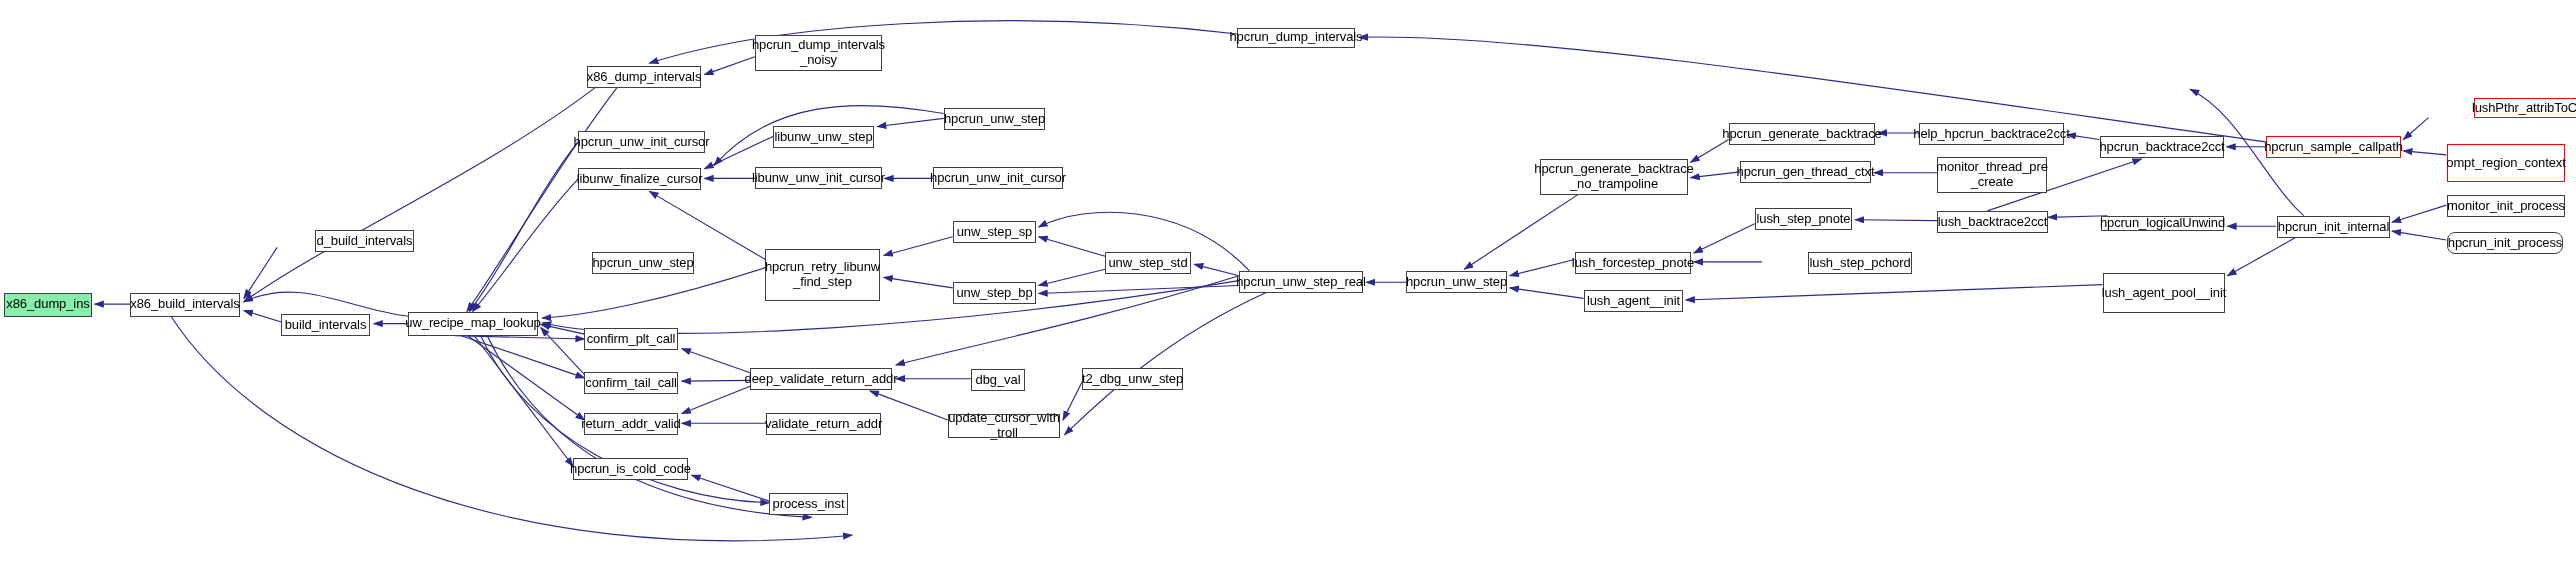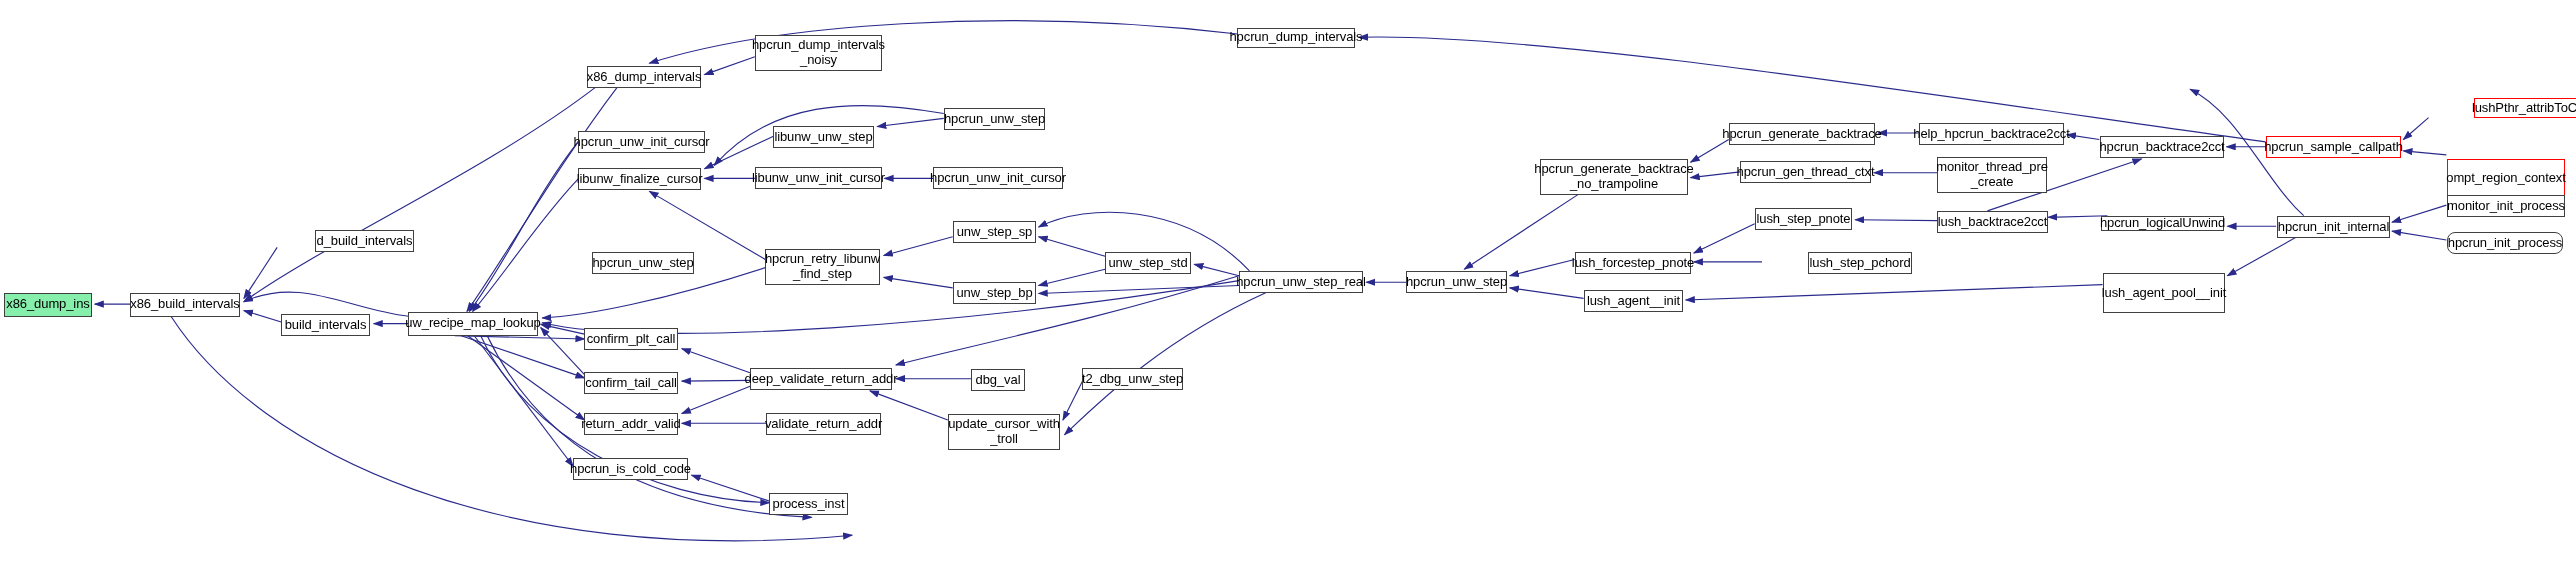--- a/index.html
+++ b/index.html
@@ -106,21 +106,21 @@
       <div class="node" style="left: 755px; top: 35px; width: 127px; height: 36px;"><span>hpcrun_dump_intervals
 _noisy</span></div>
       <div class="node" style="left: 1237px; top: 27.6px; width: 118px; height: 20px;"><span>hpcrun_dump_intervals</span></div>
       <div class="node" style="left: 578px; top: 131px; width: 127px; height: 22px;"><span>hpcrun_unw_init_cursor</span></div>
       <div class="node" style="left: 578px; top: 168px; width: 123px; height: 22px;"><span>libunw_finalize_cursor</span></div>
       <div class="node" style="left: 773px; top: 126px; width: 101px; height: 22px;"><span>libunw_unw_step</span></div>
       <div class="node" style="left: 755px; top: 167px; width: 127px; height: 22px;"><span>libunw_unw_init_cursor</span></div>
       <div class="node" style="left: 944px; top: 108px; width: 101px; height: 22px;"><span>hpcrun_unw_step</span></div>
       <div class="node" style="left: 933px; top: 167px; width: 130px; height: 22px;"><span>hpcrun_unw_init_cursor</span></div>
       <div class="node" style="left: 592px; top: 252px; width: 102px; height: 22px;"><span>hpcrun_unw_step</span></div>
-      <div class="node" style="left: 765px; top: 249px; width: 115px; height: 36px;"><span>hpcrun_retry_libunw
+      <div class="node" style="left: 765px; top: 249px; width: 115px; height: 52px;"><span>hpcrun_retry_libunw
 _find_step</span></div>
       <div class="node" style="left: 953px; top: 221px; width: 83px; height: 22px;"><span>unw_step_sp</span></div>
       <div class="node" style="left: 953px; top: 282px; width: 83px; height: 22px;"><span>unw_step_bp</span></div>
       <div class="node" style="left: 1105px; top: 252px; width: 86px; height: 22px;"><span>unw_step_std</span></div>
       <div class="node" style="left: 1239px; top: 271px; width: 124px; height: 22px;"><span>hpcrun_unw_step_real</span></div>
       <div class="node" style="left: 1406px; top: 271px; width: 101px; height: 22px;"><span>hpcrun_unw_step</span></div>
       <div class="node" style="left: 1540px; top: 159px; width: 148px; height: 36px;"><span>hpcrun_generate_backtrace
 _no_trampoline</span></div>
       <div class="node" style="left: 1729px; top: 123px; width: 146px; height: 22px;"><span>hpcrun_generate_backtrace</span></div>
       <div class="node" style="left: 1740px; top: 161px; width: 131px; height: 22px;"><span>hpcrun_gen_thread_ctxt</span></div>
@@ -128,32 +128,32 @@
       <div class="node" style="left: 1937px; top: 157px; width: 110px; height: 36px;"><span>monitor_thread_pre
 _create</span></div>
       <div class="node" style="left: 1755px; top: 208px; width: 97px; height: 22px;"><span>lush_step_pnote</span></div>
       <div class="node" style="left: 1937px; top: 211px; width: 111px; height: 22px;"><span>lush_backtrace2cct</span></div>
       <div class="node" style="left: 1575px; top: 252px; width: 116px; height: 22px;"><span>lush_forcestep_pnote</span></div>
       <div class="node" style="left: 1762px; top: 252px; width: 104px; height: 22px; margin-left: 46px;"><span>lush_step_pchord</span></div>
       <div class="node" style="left: 1584px; top: 290px; width: 99px; height: 22px;"><span>lush_agent__init</span></div>
       <div class="node" style="left: 2100px; top: 136px; width: 124px; height: 22px;"><span>hpcrun_backtrace2cct</span></div>
       <div class="node highlight" style="left: 2266px; top: 136px; width: 135px; height: 22px;"><span>hpcrun_sample_callpath</span></div>
       <div class="node highlight" style="left: 2429px; top: 98px; width: 140px; height: 20px; margin-left: 45px;"><span>lushPthr_attribToCallPath</span></div>
-      <div class="node highlight" style="left: 2447px; top: 144px; width: 118px; height: 38px; margin-top: 15px;"><span>ompt_region_context</span></div>
+      <div class="node highlight" style="left: 2447px; top: 144px; width: 118px; height: 38px;"><span>ompt_region_context</span></div>
       <div class="node" style="left: 2101px; top: 216px; width: 123px; height: 15px;"><span>hpcrun_logicalUnwind</span></div>
       <div class="node" style="left: 2277px; top: 216px; width: 113px; height: 22px;"><span>hpcrun_init_internal</span></div>
       <div class="node" style="left: 2447px; top: 195px; width: 118px; height: 22px;"><span>monitor_init_process</span></div>
       <div class="node" style="left: 2447px; top: 232px; width: 116px; height: 22px; border-radius: 8px;"><span>hpcrun_init_process</span></div>
       <div class="node" style="left: 2103px; top: 273px; width: 122px; height: 40px;"><span>lush_agent_pool__init</span></div>
       <div class="node" style="left: 584px; top: 328px; width: 94px; height: 22px;"><span>confirm_plt_call</span></div>
       <div class="node" style="left: 584px; top: 372px; width: 94px; height: 22px;"><span>confirm_tail_call</span></div>
       <div class="node" style="left: 584px; top: 413px; width: 94px; height: 22px;"><span>return_addr_valid</span></div>
       <div class="node" style="left: 573px; top: 458px; width: 115px; height: 22px;"><span>hpcrun_is_cold_code</span></div>
       <div class="node" style="left: 750px; top: 368px; width: 142px; height: 22px;"><span>deep_validate_return_addr</span></div>
       <div class="node" style="left: 766px; top: 413px; width: 115px; height: 22px;"><span>validate_return_addr</span></div>
       <div class="node" style="left: 971px; top: 369px; width: 54px; height: 22px;"><span>dbg_val</span></div>
-      <div class="node" style="left: 948px; top: 414px; width: 112px; height: 36px;"><span>update_cursor_with
+      <div class="node" style="left: 948px; top: 414px; width: 112px; height: 24px;"><span>update_cursor_with
 _troll</span></div>
       <div class="node" style="left: 1082px; top: 368px; width: 101px; height: 22px;"><span>t2_dbg_unw_step</span></div>
       <div class="node" style="left: 769px; top: 493px; width: 79px; height: 22px;"><span>process_inst</span></div>
     </div>
 </div>
 
 
 </body></html>

